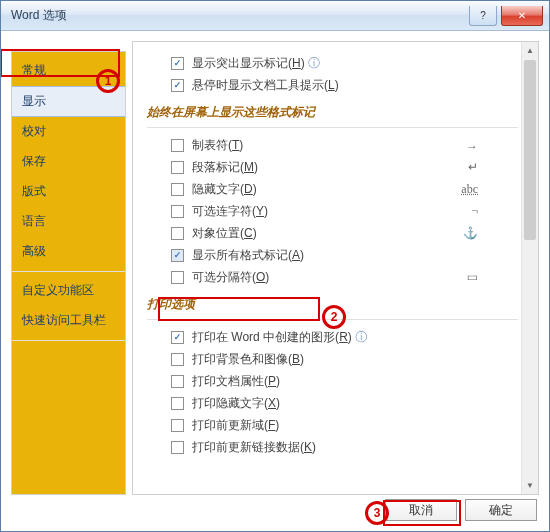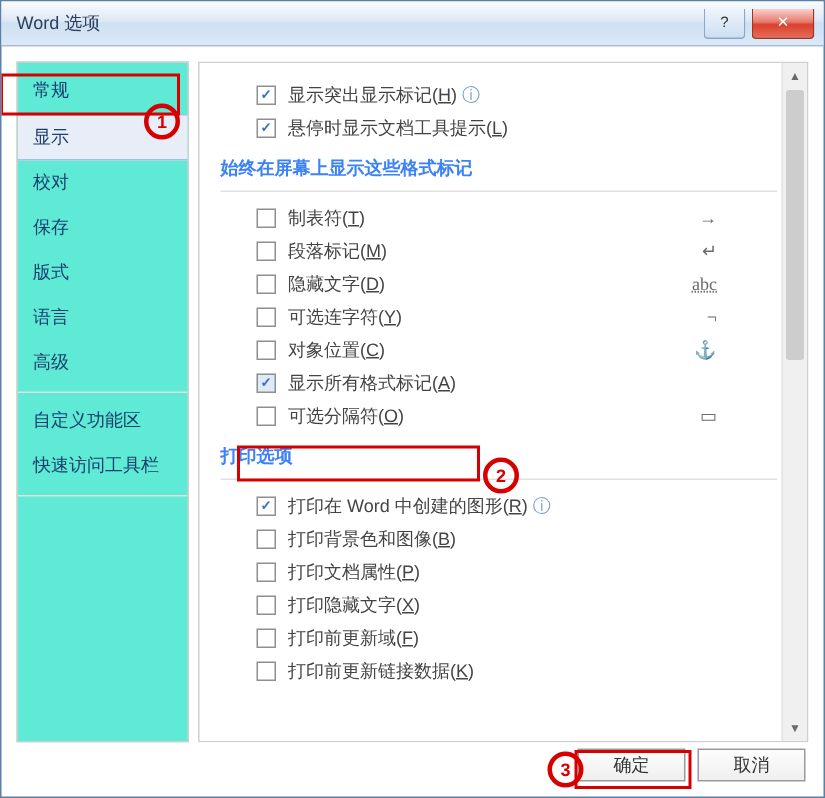--- a/index.html
+++ b/index.html
@@ -4,37 +4,37 @@
 <style>
   * { box-sizing: border-box; font-family: "Microsoft YaHei", "Segoe UI", Tahoma, sans-serif; font-size: 12px; }
   body { margin: 0; padding: 0; background: #ece9d8; }
   .window { width: 550px; height: 532px; background: #fff; border: 1px solid #5a7fa8; display: flex; flex-direction: column; }
   .titlebar { height: 30px; background: linear-gradient(#fafcff, #dde8f5 45%, #cfe0f2 50%, #dbe9f7); display: flex; align-items: center; padding-left: 10px; border-bottom: 1px solid #a8bdd1; }
   .title-text { color: #2a3f5a; font-size: 12px; flex: 1; }
   .win-btns { display: flex; height: 20px; margin-right: 6px; gap: 2px; }
   .win-btn { width: 28px; height: 20px; border-radius: 0 0 3px 3px; display:flex; align-items:center; justify-content:center; font-size:10px; color:#333; background: linear-gradient(#eef4fb,#cddff3); border:1px solid #8ea7c4; border-top:none;}
   .win-btn.close { background: linear-gradient(#f8d0ca,#e87b6f 45%,#d8422e 55%,#e86a57); color:#fff; width: 42px; border-color:#9a3527; margin-left: 2px;}
   .body { flex: 1; display: flex; padding: 10px 10px 0 10px; gap: 6px; overflow:hidden; }
-  .sidebar { width: 115px; background: #5eead4; border: 1px solid #cfcfcf; display: flex; flex-direction: column; padding-top: 4px; }
+  .sidebar { width: 115px; background: #eab308; border: 1px solid #cfcfcf; display: flex; flex-direction: column; padding-top: 4px; margin-top: 10px; }
   .side-item { padding: 6px 10px; color: #1a3e6e; cursor: default; border-bottom: 1px solid transparent;}
   .side-item.selected { background: #e7eef7; border-top:1px solid #a6c0e0; border-bottom:1px solid #a6c0e0;}
   .side-sep { height: 0; border-top: 1px solid #e0e0e0; margin: 4px 0; }
   .content { flex: 1; border: 1px solid #cfcfcf; background: #fff; position: relative; overflow: hidden; }
   .content-inner { position:absolute; inset:0; overflow-y:auto; padding: 10px 24px 10px 24px;}
   .scrollbar { position:absolute; top:0; right:0; bottom:0; width:17px; background:#f0f0f0; border-left:1px solid #e3e3e3;}
   .scroll-arrow { height:17px; background:#f0f0f0; display:flex; align-items:center; justify-content:center; color:#6b6b6b; font-size:8px;}
   .scroll-thumb { position:absolute; top:18px; left:2px; right:2px; height:180px; background:#cdcdcd; border-radius:2px;}
   .row { display: flex; align-items: center; height: 22px; }
   .chk { width: 13px; height: 13px; border: 1px solid #8e8f8f; background:#fff; margin-right: 8px; display:flex; align-items:center; justify-content:center; font-size:10px; color:#1a63b5;}
   .chk.on::after { content:"✓"; font-weight:bold; font-size:9px; color:#3b72c0;}
   .chk.on-hl { background:#deeaf6;}
   .lbl { color: #444; }
   .mn { text-decoration: underline; }
   .ex { margin-left: auto; margin-right: 30px; color:#6a6a6a; font-family: "SimSun", serif;}
-  .group-title { font-weight: bold; color: #3b82f6; margin: 8px 0 4px -10px;}
+  .group-title { font-weight: bold; color: #a16207; margin: 8px 0 4px -10px; font-style: italic;}
   .sep-line { height:1px; background:#e0e0e0; margin: 6px -10px 6px -10px;}
   .buttons { height: 36px; display:flex; justify-content:flex-end; align-items:center; gap:8px; padding: 0 12px 6px 0;}
   .btn { width: 72px; height: 22px; border:1px solid #9a9a9a; background: linear-gradient(#fdfdfd,#efefef); color:#333; display:flex; align-items:center; justify-content:center;}
   
   .ann { position:absolute; border:3px solid #d60000; border-radius:50%; width:24px; height:24px; display:flex; align-items:center; justify-content:center; font-weight:bold; color:#d60000; background:rgba(255,255,255,0); pointer-events:none;}
   .ann-rect { position:absolute; border:2px solid #d60000; pointer-events:none; }
   .content-wrap { position:relative; flex:1; display:flex; overflow:hidden;}
   .indent { margin-left: 14px; }
 </style>
 </head>
@@ -161,16 +161,16 @@
       </div>
 
       <div class="ann-rect" style="left:26px; top:256px; width:162px; height:24px;"></div>
       <div class="ann" style="left:190px; top:264px;">2</div>
     </div>
   </div>
 
   <div class="buttons" style="position:relative;">
     <div class="ann" style="right:160px; bottom:6px;">3</div>
     <div class="ann-rect" style="right:88px; bottom:5px; width:78px; height:26px;"></div>
+    <div class="btn">取消</div>
     <div class="btn">确定</div>
-    <div class="btn">取消</div>
   </div>
 </div>
 
 </body></html>

